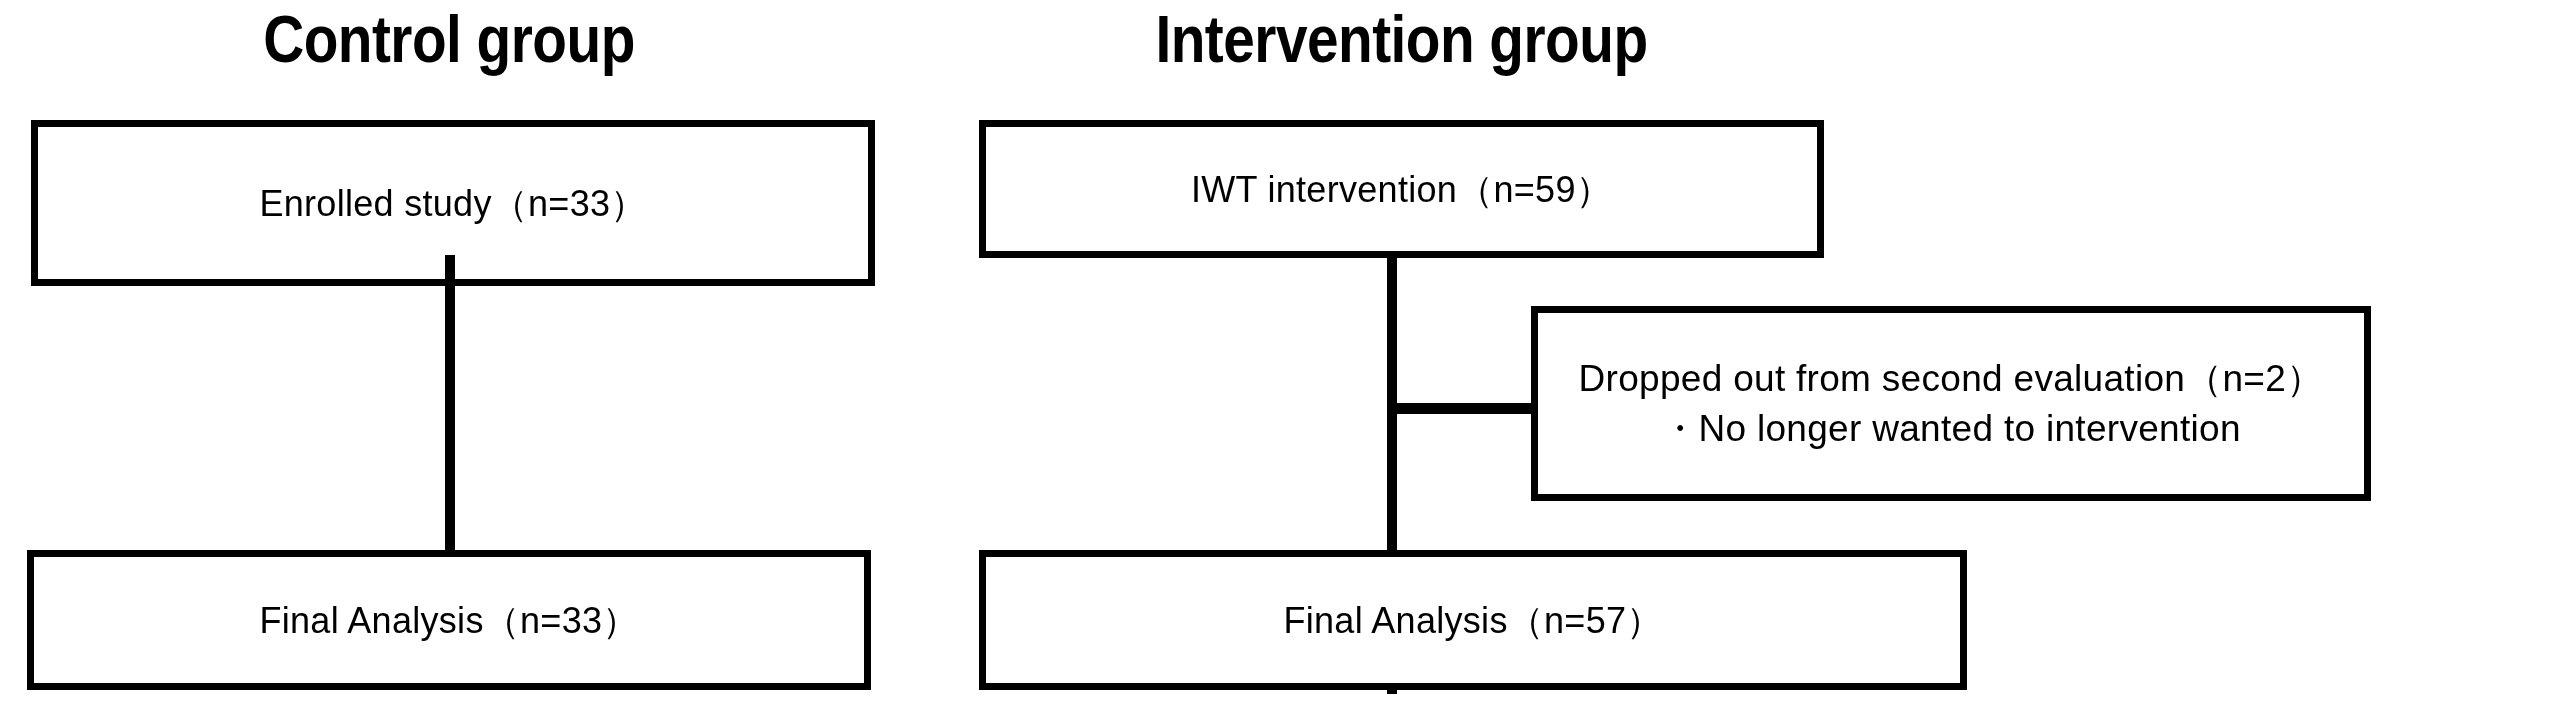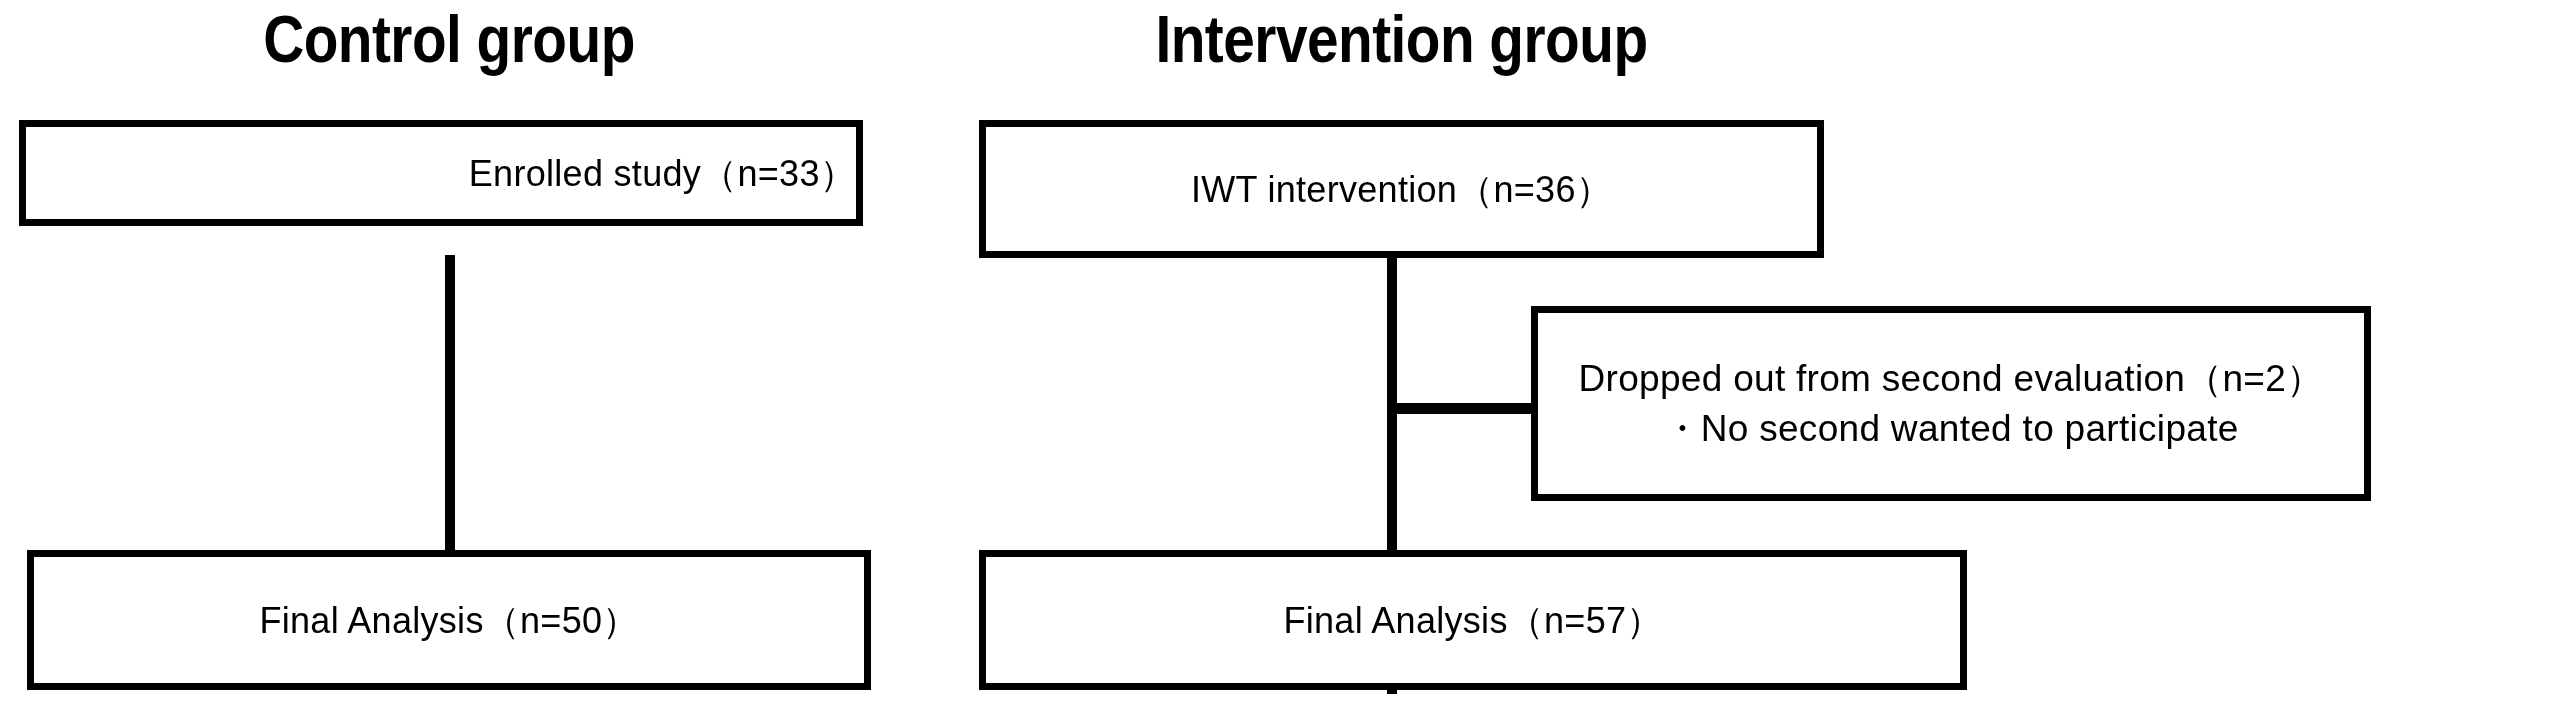--- a/index.html
+++ b/index.html
@@ -47,21 +47,21 @@
     text-align: center;
   }
   .flow-box .line {
     display: block;
     white-space: nowrap;
     font-size: 36px;
     line-height: 47px;
     letter-spacing: 0.3px;
   }
 
-  #box-enrolled        { left: 19px;   top: 120px; width: 844px; height: 106px; align-items: flex-end; }
+  #box-enrolled        { left: 31px;   top: 120px; width: 844px; height: 166px; }
   #box-iwt             { left: 979px; top: 120px; width: 845px; height: 138px; }
   #box-dropped         { left: 1531px; top: 306px; width: 840px; height: 195px; }
   #box-final-control   { left: 27px;   top: 550px; width: 844px; height: 140px; }
   #box-final-intervention { left: 979px; top: 550px; width: 988px; height: 140px; }
 
   #box-dropped .line { font-size: 37px; line-height: 50px; }
 
   
   .connector {
     position: absolute;
@@ -80,34 +80,34 @@
 
   <div class="col-title" id="title-intervention">Intervention group</div>
 
   <div class="flow-box" id="box-enrolled">
     <span class="line">Enrolled study（n=33）</span>
   </div>
 
   <div class="connector" id="conn-control-vertical"></div>
 
   <div class="flow-box" id="box-final-control">
-    <span class="line">Final Analysis（n=50）</span>
+    <span class="line">Final Analysis（n=33）</span>
   </div>
 
   <div class="flow-box" id="box-iwt">
-    <span class="line">IWT intervention（n=36）</span>
+    <span class="line">IWT intervention（n=59）</span>
   </div>
 
   <div class="connector" id="conn-intervention-vertical"></div>
 
   <div class="connector" id="conn-dropout-horizontal"></div>
 
   <div class="flow-box" id="box-dropped">
     <span class="line">Dropped out from second evaluation（n=2）</span>
-    <span class="line">・No second wanted to participate</span>
+    <span class="line">・No longer wanted to intervention</span>
   </div>
 
   <div class="flow-box" id="box-final-intervention">
     <span class="line">Final Analysis（n=57）</span>
   </div>
 
 </div>
 
 
 </body></html>

